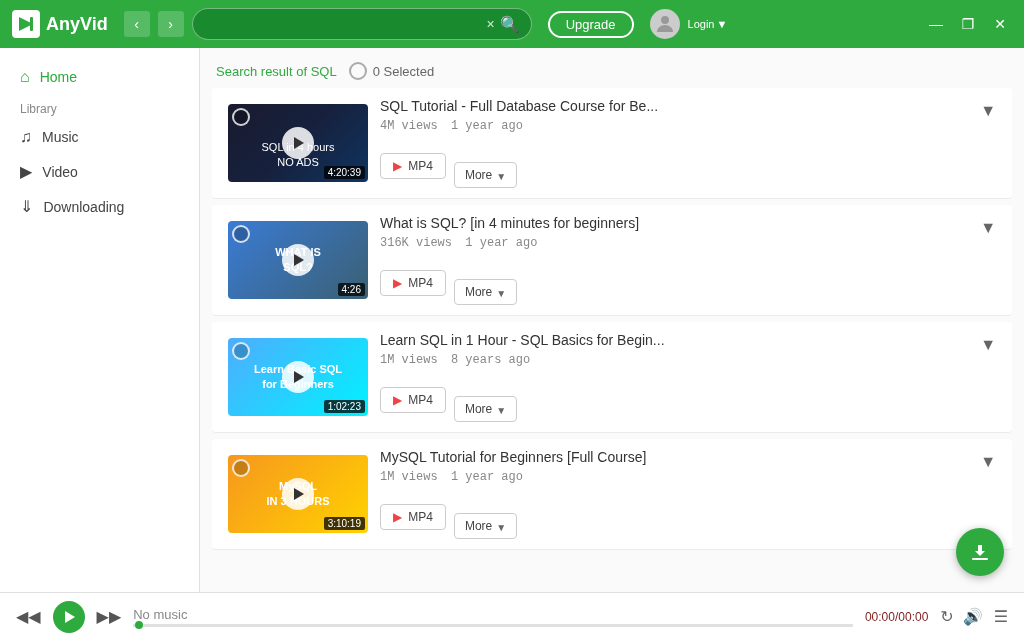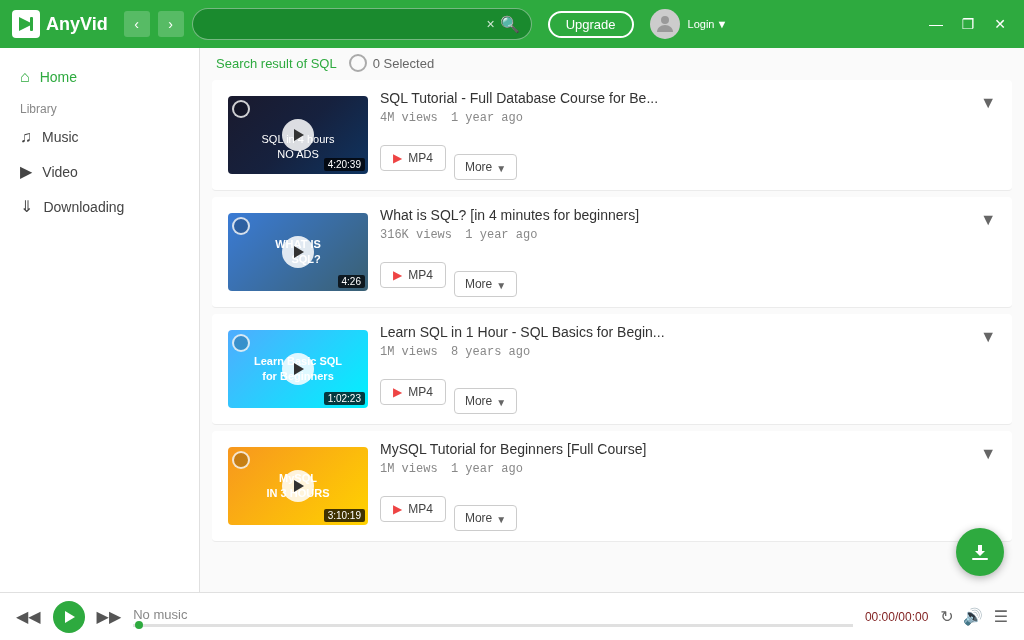--- a/index.html
+++ b/index.html
@@ -80,21 +80,21 @@
 
     
     .content {
       flex: 1; overflow-y: auto; background: #fafafa; position: relative;
     }
     .content::-webkit-scrollbar { width: 8px; }
     .content::-webkit-scrollbar-track { background: #f0f0f0; }
     .content::-webkit-scrollbar-thumb { background: #ccc; border-radius: 4px; }
 
     .search-header {
-      padding: 6px 16px 8px; display: flex; align-items: center; gap: 12px;
+      padding: 14px 16px 8px; display: flex; align-items: center; gap: 12px;
     }
     .search-result-text { font-size: 13px; color: #555; }
     .search-result-text span { color: #2eaa3f; }
     .select-all { display: flex; align-items: center; gap: 6px; }
     .circle-check {
       width: 18px; height: 18px; border-radius: 50%; border: 2px solid #aaa;
       display: flex; align-items: center; justify-content: center; cursor: pointer;
     }
     .selected-text { font-size: 13px; color: #666; }
 
@@ -107,21 +107,21 @@
 
     .thumb-container {
       position: relative; width: 140px; height: 78px; flex-shrink: 0;
       border-radius: 4px; overflow: hidden; cursor: pointer;
     }
     .thumb-placeholder {
       width: 100%; height: 100%; display: flex; align-items: center;
       justify-content: center; font-size: 11px; color: white; text-align: center;
     }
     .thumb1 { background: linear-gradient(135deg, #1a1a2e 0%, #16213e 50%, #0f3460 100%); }
-    .thumb2 { background: linear-gradient(135deg, #3a7bd5 0%, #3a6073 100%); text-align: right; }
+    .thumb2 { background: linear-gradient(135deg, #3a7bd5 0%, #3a6073 100%); }
     .thumb3 { background: linear-gradient(135deg, #4facfe 0%, #00f2fe 100%); }
     .thumb4 { background: linear-gradient(135deg, #f7971e 0%, #ffd200 100%); }
 
     .play-btn-overlay {
       position: absolute; top: 50%; left: 50%; transform: translate(-50%, -50%);
       width: 32px; height: 32px; border-radius: 50%; background: rgba(255,255,255,0.85);
       display: flex; align-items: center; justify-content: center; cursor: pointer;
     }
     .play-btn-overlay::after {
       content: ''; border-left: 10px solid #333; border-top: 6px solid transparent;

